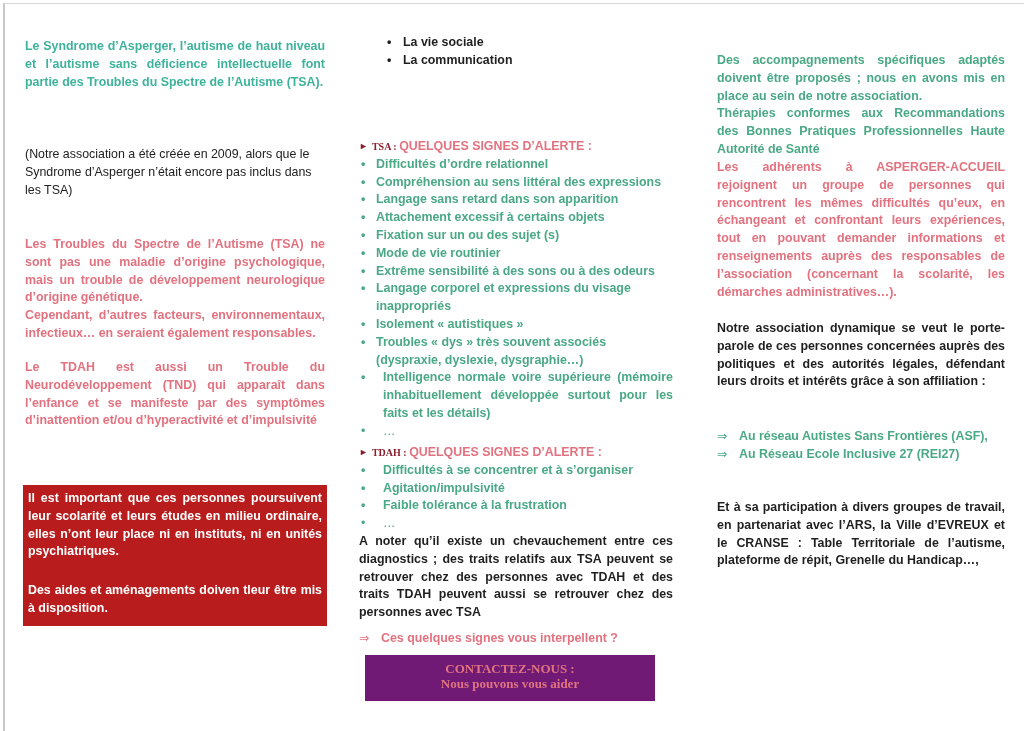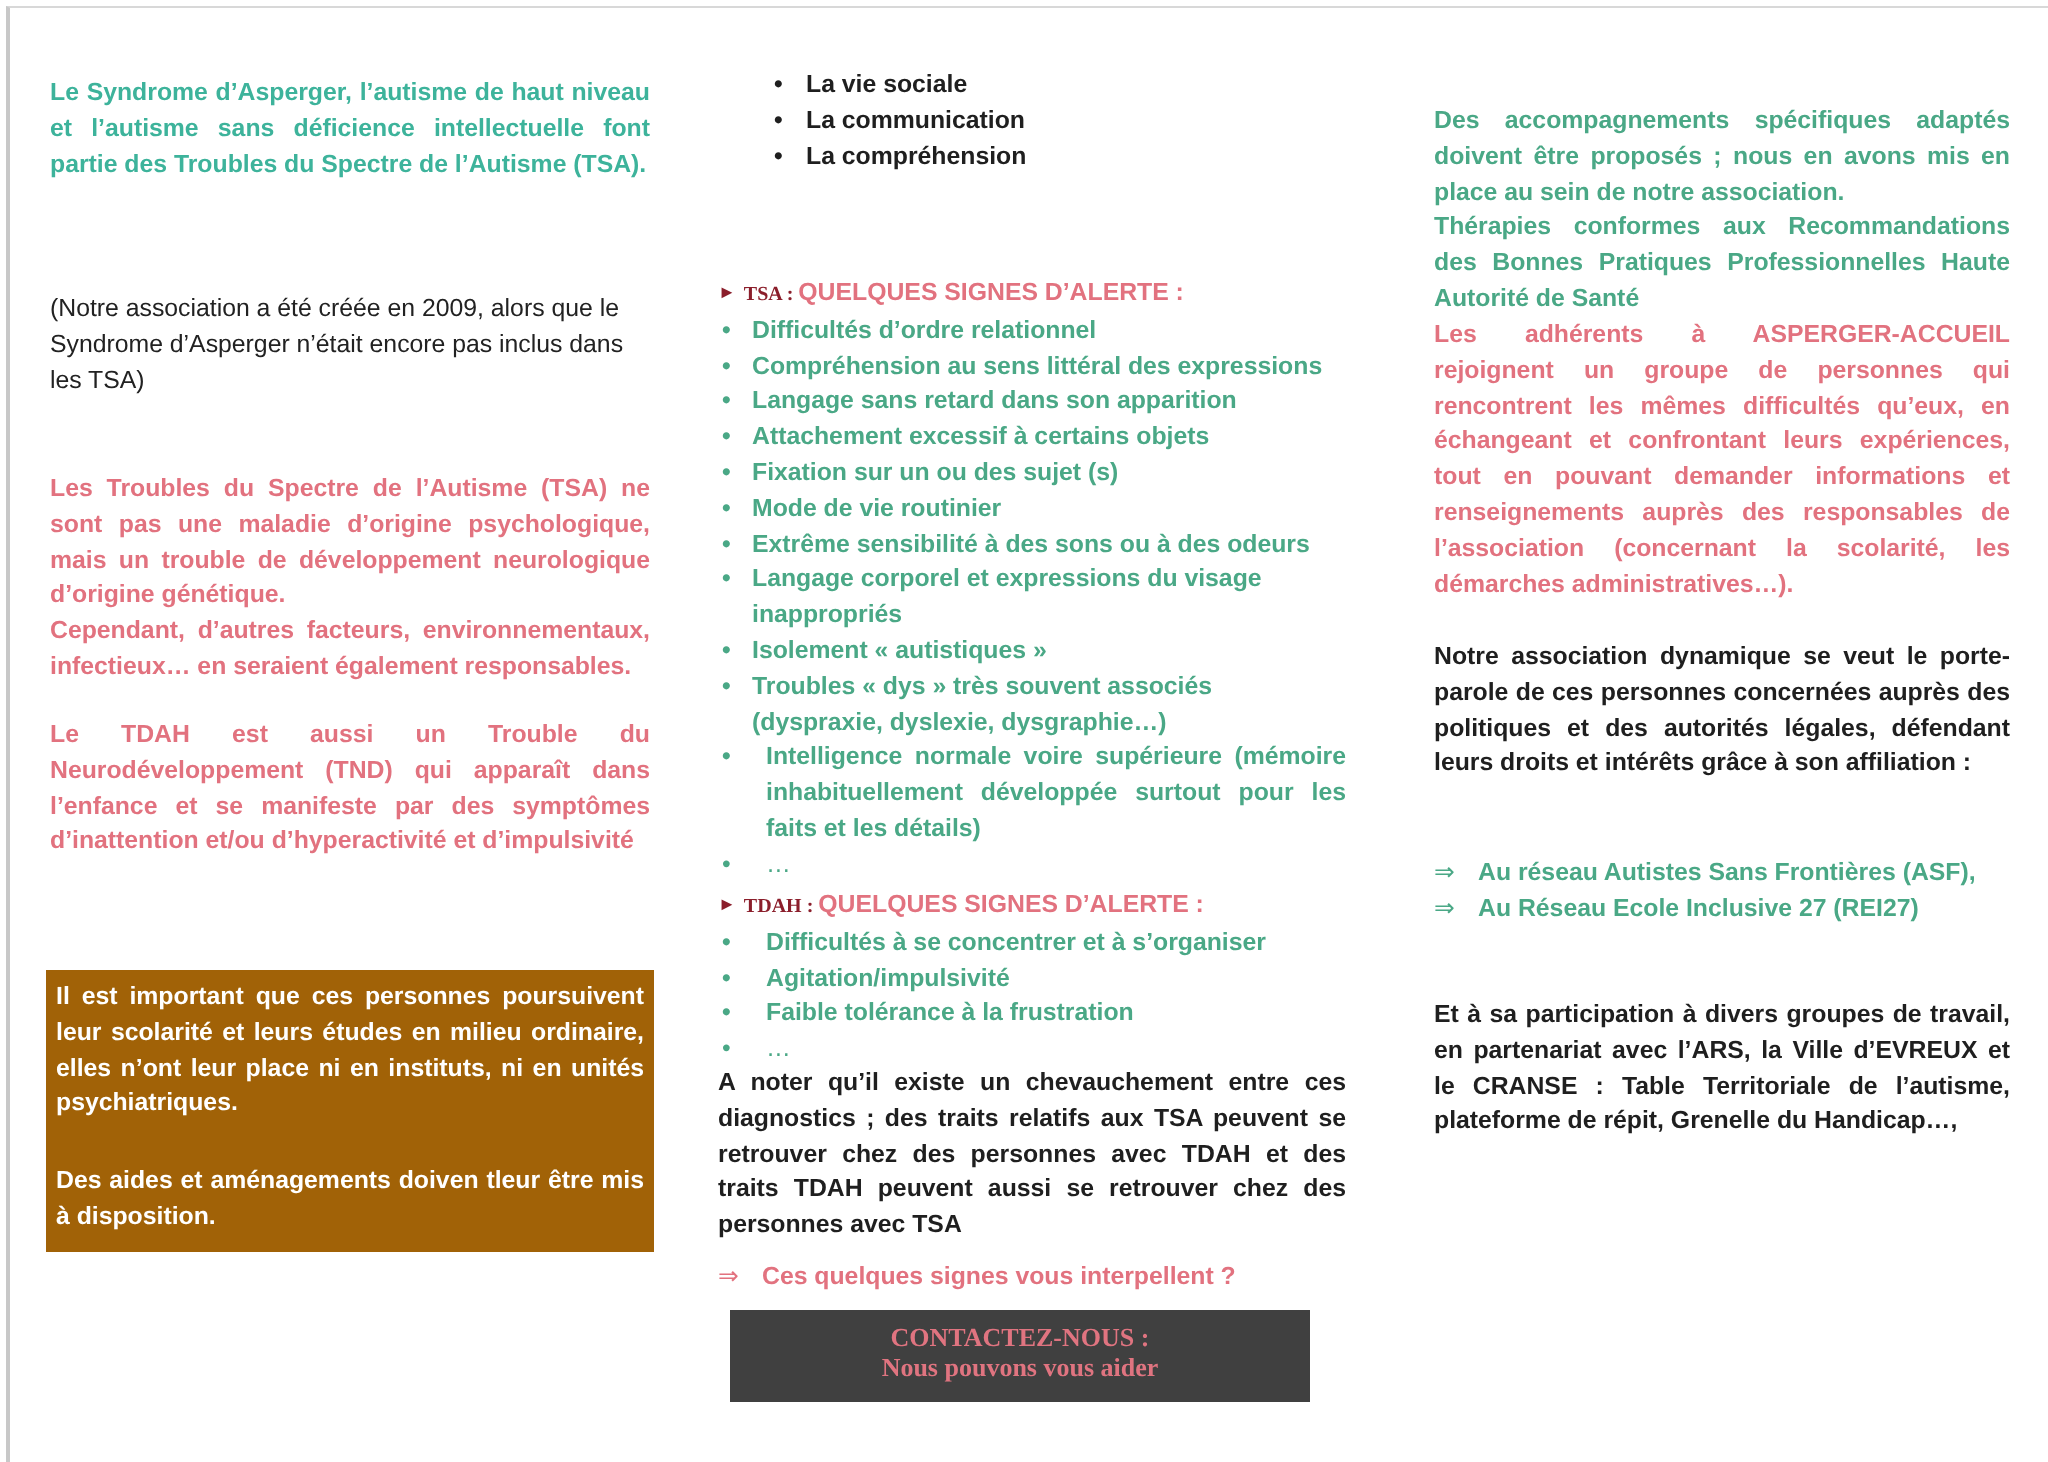--- a/index.html
+++ b/index.html
@@ -21,21 +21,21 @@
     .teal { color: #3db39b; }
     .green { color: #4aa886; }
     .pink { color: #e2727f; }
     .dark { color: #1f1f1f; }
     .plain { font-weight: normal; color: #222; }
 
     p { margin: 0; }
     .blk { position: absolute; font-size: 12.4px; line-height: 17.8px; text-align: justify; }
 
     .graybox {
-      position: absolute; background: #a16207; color: #ffffff;
+      position: absolute; background: #b91c1c; color: #ffffff;
       font-size: 12.4px; line-height: 17.8px; text-align: justify;
       box-sizing: border-box;
     }
 
     ul.dots { list-style: none; margin: 0; padding: 0; }
     ul.dots li { position: relative; padding-left: 17px; }
     ul.dots li::before {
       content: "•"; position: absolute; left: 2px; top: 0; color: #4aa886;
     }
     ul.dots.wide li { padding-left: 24px; }
@@ -47,21 +47,21 @@
     .heading-line { font-size: 12.4px; line-height: 17.8px; }
     .serif-key {
       font-family: "Liberation Serif", "DejaVu Serif", serif;
       color: #8b1e2b; font-size: 10px;
     }
     .tri { color: #8b1e2b; font-size: 9px; margin-right: 4px; vertical-align: 1px; }
     .arrow { display: inline-block; width: 22px; font-weight: normal; }
 
     .contact-box {
       position: absolute; left: 365px; top: 655px; width: 290px; height: 46px;
-      background: #404040; text-align: center;
+      background: #701a75; text-align: center;
       font-family: "Liberation Serif", "DejaVu Serif", serif;
       color: #e07480; font-size: 13px; line-height: 15px; font-weight: bold;
       padding-top: 6px; box-sizing: border-box;
     }
   </style>
 </head>
 <body>
 
 <div class="page-frame"></div>
 
@@ -82,21 +82,20 @@
 <div class="graybox" style="left:23px; top:485px; width:304px; height:141px; padding:5px 5px 0 5px;">
   <p>Il est important que ces personnes poursuivent leur scolarité et leurs études en milieu ordinaire, elles n’ont leur place ni en instituts, ni en unités psychiatriques.</p>
   <p style="margin-top:21px;">Des aides et aménagements doiven tleur être mis à disposition.</p>
 </div>
 
 <div class="col col2">
   <div class="blk dark" style="top:34px; width:314px;">
     <ul class="impact-list">
       <li>La vie sociale</li>
       <li>La communication</li>
-      <li>La compréhension</li>
     </ul>
   </div>
 
   <div class="blk" style="top:138px; width:314px;">
     <div class="heading-line">
       <span class="tri">►</span><span class="serif-key">TSA</span><span class="serif-key"> : </span><span class="pink">QUELQUES SIGNES D’ALERTE  :</span>
     </div>
     <ul class="dots green">
       <li>Difficultés d’ordre relationnel</li>
       <li>Compréhension au sens littéral des expressions</li>

